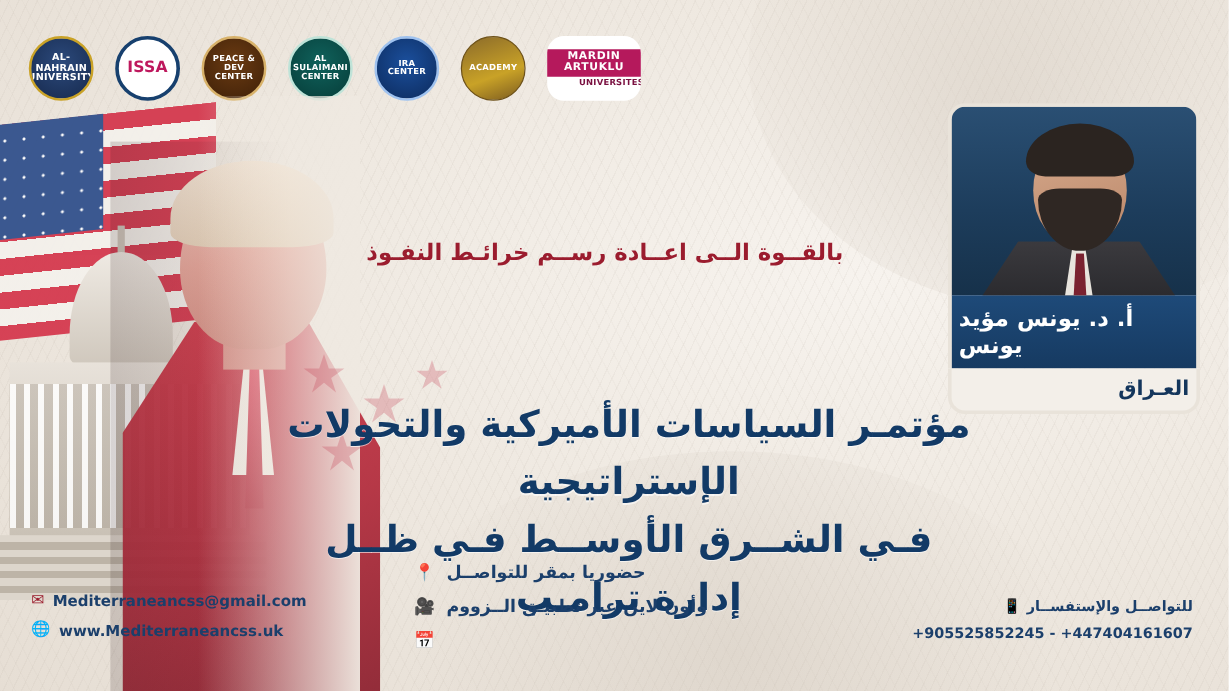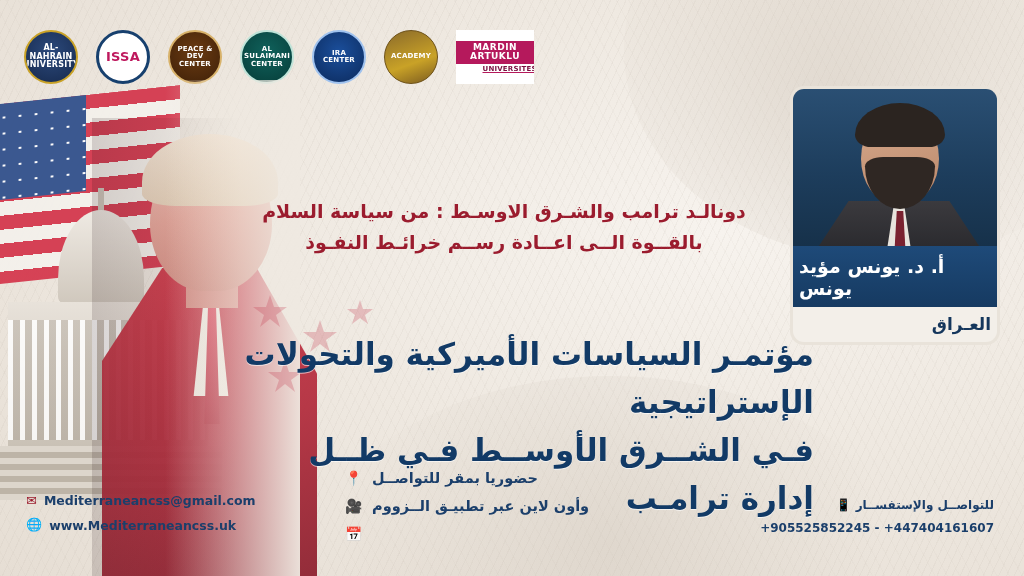--- a/index.html
+++ b/index.html
@@ -37,21 +37,21 @@
     position: absolute; top: 30px; left: 24px;
     display: flex; flex-direction: row; gap: 18px; align-items: center;
     direction: ltr;
   }
   .logo {
     width: 54px; height: 54px; border-radius: 50%;
     display: flex; align-items: center; justify-content: center;
     font-size: 8px; font-weight: bold; text-align: center; line-height: 1.05;
     color: #fff; letter-spacing: .2px; overflow: hidden; padding: 3px;
   }
-  .logo.sq { border-radius: 0; text-decoration: underline; }
+  .logo.sq { border-radius: 14px; }
   .logo-1 { background: radial-gradient(circle at 50% 40%, #2c4a7c, #16294d); border: 2px solid #c9a227; }
   .logo-2 { background: #ffffff; color: #be185d; border: 3px solid #17406e; font-size: 13px; }
   .logo-3 { background: radial-gradient(circle at 50% 40%, #6b3b12, #3e2008); border: 2px solid #d8b26a; font-size: 7px; }
   .logo-4 { background: radial-gradient(circle at 50% 40%, #10625c, #063c38); border: 2px solid #bfe3d8; font-size: 7px; }
   .logo-5 { background: radial-gradient(circle at 50% 40%, #1b4f9c, #0c2a5c); border: 2px solid #9fc2ef; font-size: 7px; }
   .logo-6 { background: linear-gradient(160deg,#8a6a2a,#c9a227 60%,#7a5a20); border: 1px solid #6d5118; font-size: 7px; }
   .logo-7 { background: #ffffff; color: #b5195c; border: none; font-size: 9px; width: 78px; height: 54px; border-radius: 4px; }
   .logo-7 .mark { background:#b5195c; color:#fff; padding:2px 4px; border-radius:2px; font-size:9px; letter-spacing:.5px;}
   .logo-7 .sub { color:#7a1040; font-size:7px; margin-top:2px;margin-left:32px; }
 
@@ -201,21 +201,21 @@
   }
 
   
   .subtitle {
     position: absolute; right: 260px; top: 196px; width: 520px;
     text-align: center; color: #9b1c2e; font-weight: bold;
     font-size: 19px; line-height: 1.65; letter-spacing: .2px;
   }
   .maintitle {
     position: absolute; right: 210px; top: 330px; width: 580px;
-    text-align: right; color: #123a66; font-weight: bold;
+    text-align: center; color: #123a66; font-weight: bold;
     font-size: 31px; line-height: 1.55; letter-spacing: .2px;
     text-shadow: 0 1px 0 rgba(255,255,255,.6);
   }
 
   
   .contact-left {
     position: absolute; left: 26px; bottom: 38px; direction: ltr;
     font-size: 12.5px; color: #1b3f6b; line-height: 1.9; font-weight: bold;
   }
   .contact-left .row { display: flex; align-items: center; gap: 7px; }
@@ -313,21 +313,20 @@
       <div class="sp-tie"></div>
       <div class="sp-head"></div>
       <div class="sp-beard"></div>
       <div class="sp-hair"></div>
     </div>
     <div class="speaker-name">أ. د. يونس مؤيد يونس</div>
     <div class="speaker-country">العـراق</div>
   </div>
 
   <div class="subtitle">
-    <div>دونالـد ترامب والشـرق الاوسـط : من سياسة السلام</div>
     <div>بالقــوة الــى اعــادة رســم خرائـط النفـوذ</div>
   </div>
 
   <div class="maintitle">
     <div>مؤتمـر السياسات الأميركية والتحولات الإستراتيجية</div>
     <div>فـي الشــرق الأوســط فـي ظــل إدارة ترامـب</div>
   </div>
 
   <div class="contact-left">
     <div class="row">

